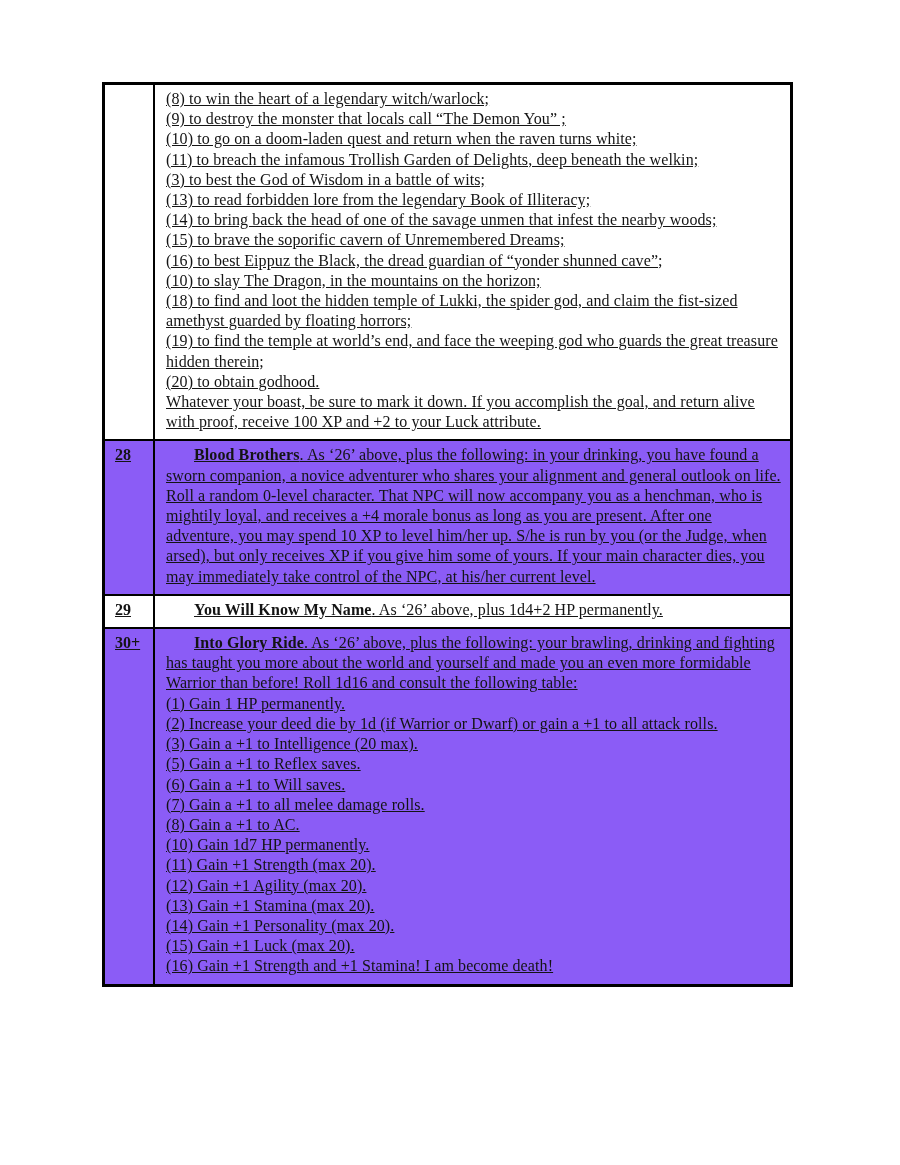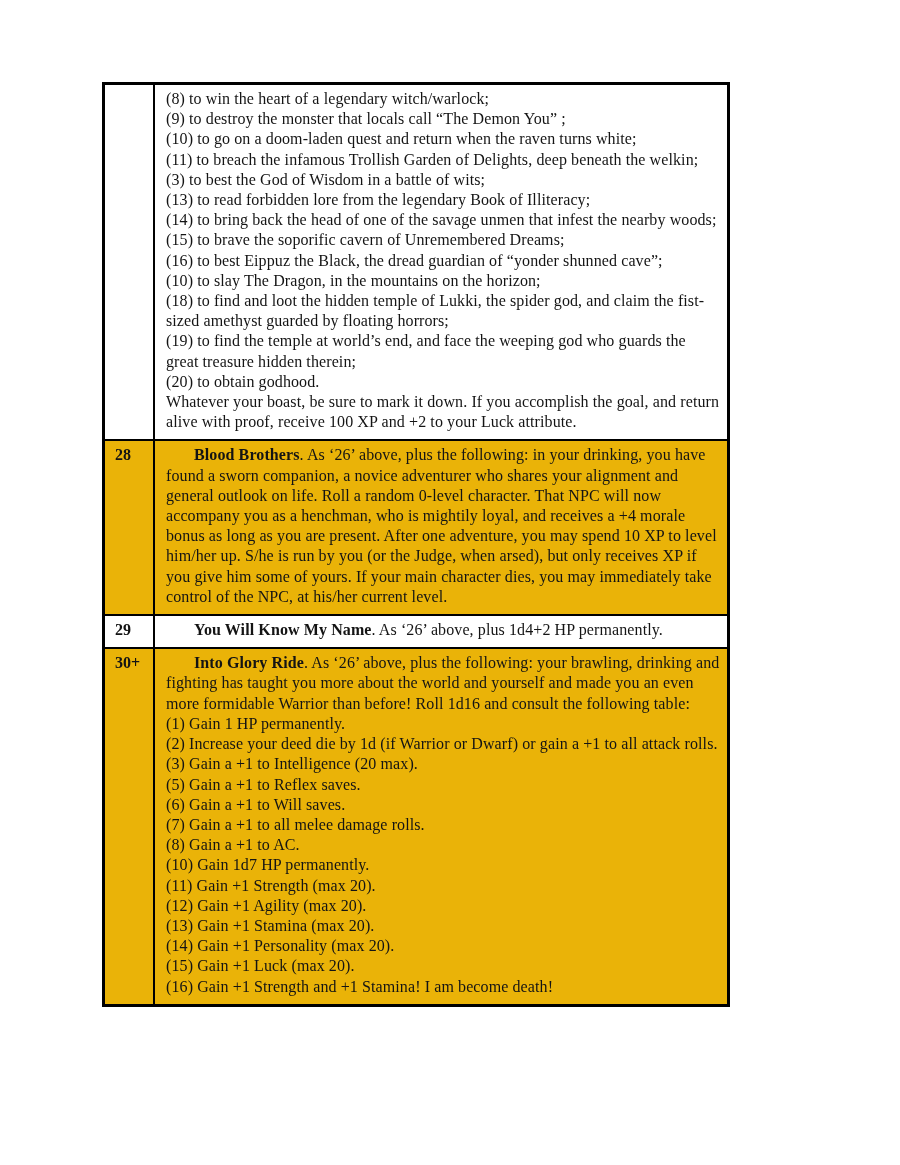--- a/index.html
+++ b/index.html
@@ -16,35 +16,36 @@
   }
   .doc-page {
     position: absolute;
     inset: 0;
     background: #ffffff;
   }
   .doc-table {
     position: absolute;
     left: 102px;
     top: 82px;
-    width: 628px;
+    width: 691px;
     box-sizing: border-box;
     border: 3px solid #000000;
     background: #ffffff;
+    text-decoration: underline;
   }
   .t-row {
     display: flex;
     align-items: stretch;
     box-sizing: border-box;
   }
   .t-row + .t-row {
     border-top: 2px solid #000000;
   }
   .t-row.shaded {
-    background: #eab308;
+    background: #8b5cf6;
   }
   .roll-cell {
     flex: 0 0 50px;
     width: 50px;
     box-sizing: border-box;
     border-right: 2px solid #000000;
     padding: 4px 3px 6px 10px;
     font-weight: bold;
     font-size: 16px;
     line-height: 20.2px;

